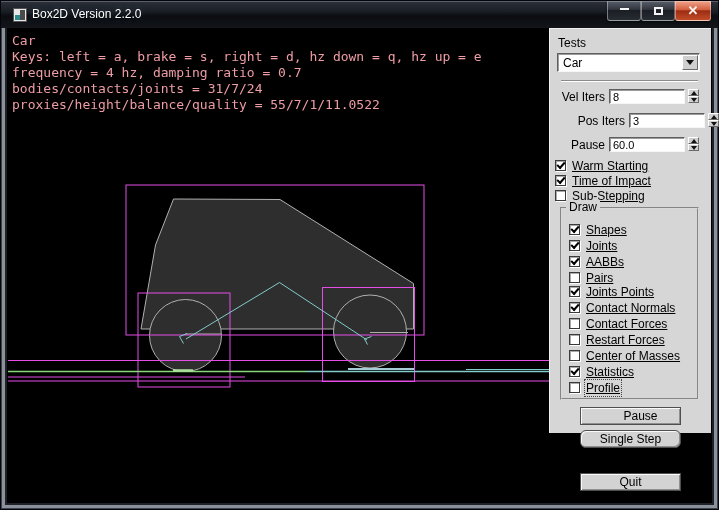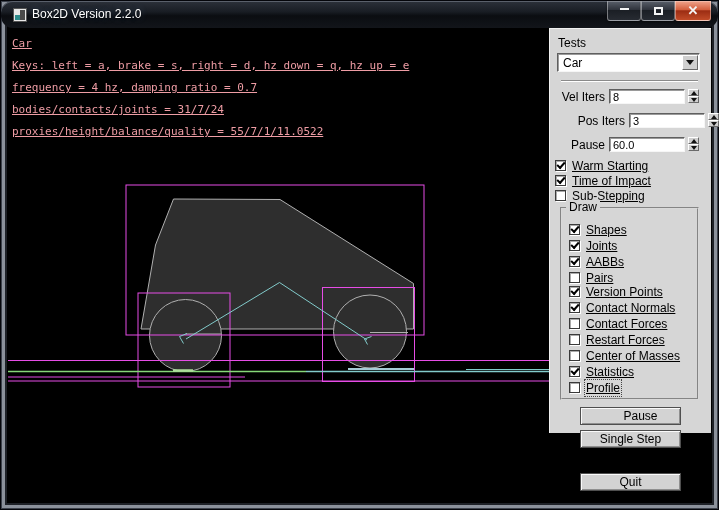--- a/index.html
+++ b/index.html
@@ -8,21 +8,20 @@
     position:relative;width:719px;height:510px;background:#000;
     font-family:"Liberation Sans",sans-serif;overflow:hidden;
     box-shadow:inset 0 0 0 1px #04050a,inset 0 0 0 2px #3c414b,
                inset 0 0 0 5px #8b919b,inset 0 0 0 7px #1e2127;
   }
   
   .titlebar{
     position:absolute;left:1px;top:1px;right:1px;height:27px;
     background:linear-gradient(#2c313a 0%,#191d24 40%,#0b0d11 55%,#12151a 100%);
     box-shadow:inset 0 1px 0 #5a606b;
-    border-radius:12px;
   }
   .app-icon{position:absolute;left:12px;top:7px;width:14px;height:14px;background:#e8e8e8;border:1px solid #555;}
   .app-icon .teal{position:absolute;left:1px;bottom:1px;width:5px;height:5px;background:#2e8c8c;}
   .app-icon .dark{position:absolute;right:1px;top:1px;width:5px;height:10px;background:#4a4a4a;}
   .title-text{
     position:absolute;left:31px;top:6px;font-size:12px;color:#fff;
     text-shadow:0 1px 2px #000, 0 0 6px rgba(120,170,230,.35);white-space:nowrap;
   }
   .caption-buttons{position:absolute;top:0;right:7px;display:flex;}
   .cap-btn{
@@ -34,22 +33,22 @@
   }
   .cap-min,.cap-max{width:34px;background:linear-gradient(#5a606b 0%,#30343d 45%,#1b1f25 50%,#272b32 100%);}
   .cap-close{width:36px;background:linear-gradient(#f0a58d 0%,#d4603f 45%,#9c2d13 52%,#c14b28 100%);}
   .glyph-min{display:block;width:9px;height:3px;border-bottom:2px solid #f4f4f4;margin-top:-4px;}
   .glyph-max{display:block;width:9px;height:8px;border:2px solid #f4f4f4;background:transparent;}
   .glyph-close{font-size:13px;line-height:13px;}
   
   .gl-canvas{position:absolute;left:8px;top:28px;width:541px;height:472px;background:#000;}
   .stats{
     position:absolute;left:4px;top:5px;
-    font-family:"DejaVu Sans Mono",monospace;font-size:11px;line-height:22px;
-    color:var(--stats_text);white-space:pre;text-decoration:underline;
+    font-family:"DejaVu Sans Mono",monospace;font-size:13px;line-height:16px;
+    color:var(--stats_text);white-space:pre;
   }
   .scene{position:absolute;left:0;top:0;}
   
   .panel{
     position:absolute;left:549px;top:28px;width:162px;height:405px;
     background:var(--panel_bg);
     border-left:1px solid #f0f0f0;border-top:1px solid #f0f0f0;
     font-size:12px;color:#000;
   }
   .glui-label{position:absolute;white-space:nowrap;}
@@ -237,21 +236,21 @@
     <div class="cb-row" style="left:19px;top:227px;">
       <span class="cb checked"></span>
       <span class="cb-label">AABBs</span>
     </div>
     <div class="cb-row" style="left:19px;top:243px;">
       <span class="cb"></span>
       <span class="cb-label">Pairs</span>
     </div>
     <div class="cb-row" style="left:19px;top:257px;">
       <span class="cb checked"></span>
-      <span class="cb-label">Version Points</span>
+      <span class="cb-label">Joints Points</span>
     </div>
     <div class="cb-row" style="left:19px;top:273px;">
       <span class="cb checked"></span>
       <span class="cb-label">Contact Normals</span>
     </div>
     <div class="cb-row" style="left:19px;top:289px;">
       <span class="cb"></span>
       <span class="cb-label">Contact Forces</span>
     </div>
     <div class="cb-row" style="left:19px;top:305px;">
@@ -265,17 +264,17 @@
     <div class="cb-row" style="left:19px;top:337px;">
       <span class="cb checked"></span>
       <span class="cb-label">Statistics</span>
     </div>
     <div class="cb-row" style="left:19px;top:353px;">
       <span class="cb"></span>
       <span class="cb-label focused">Profile</span>
     </div>
 
     <div class="glui-btn" style="top:378px;padding-left:20px;">Pause</div>
-    <div class="glui-btn" style="top:401px;">Single Step</div>
+    <div class="glui-btn" style="top:401px;border-radius:6px;">Single Step</div>
     <div class="glui-btn" style="top:432px;margin-top:12px;">Quit</div>
   </div>
 
 </div>
 
 </body></html>

